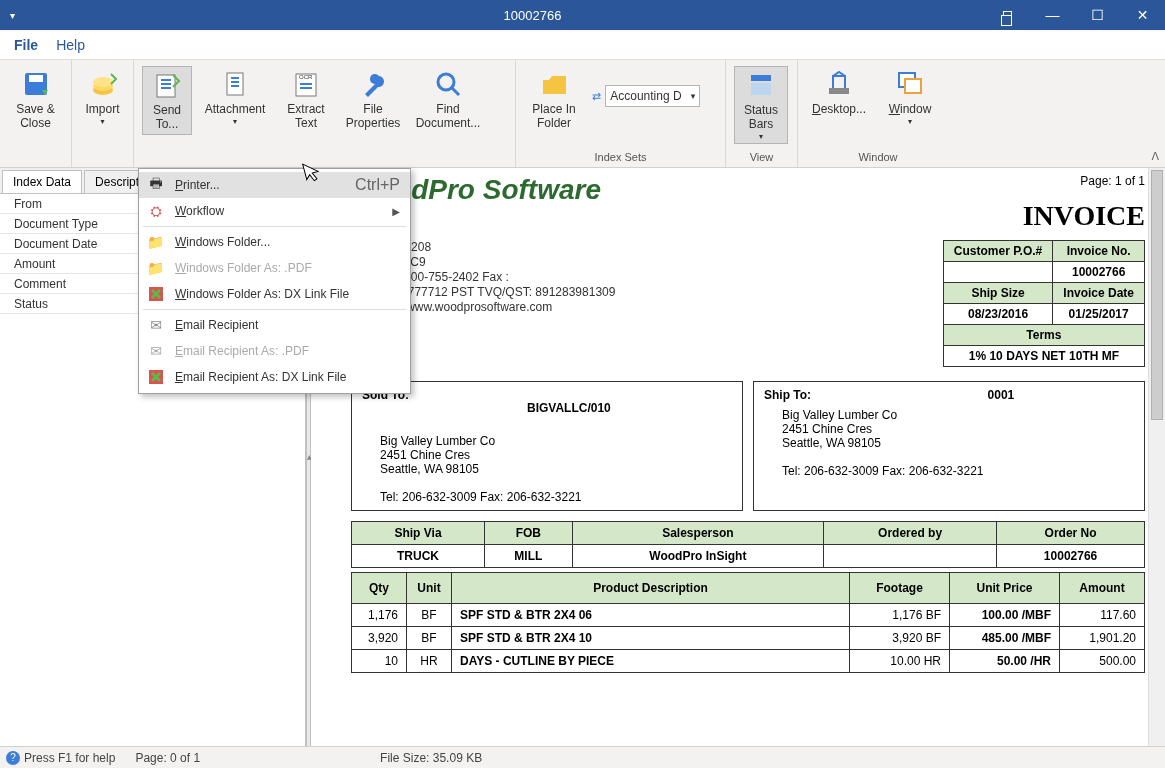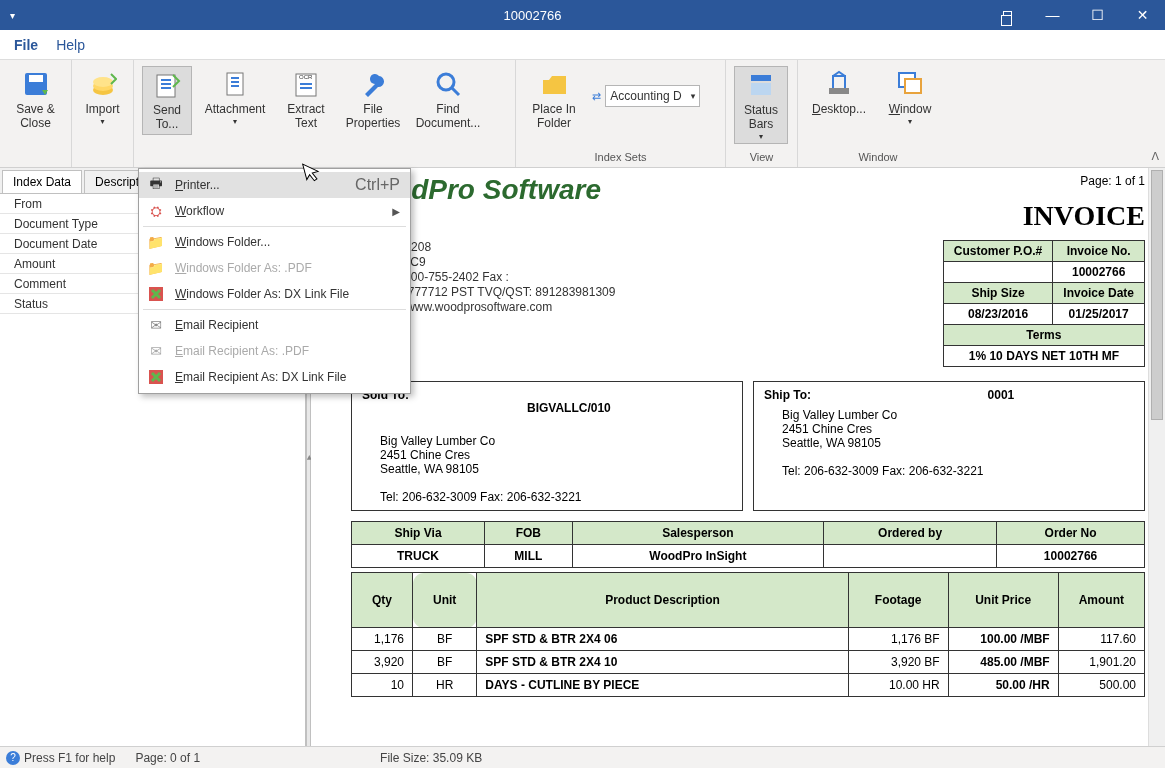--- a/index.html
+++ b/index.html
@@ -58,21 +58,21 @@
 .inv-box-table th { background:#d4e8c9; border:1px solid #333; padding:3px 10px; font-weight:bold; text-align:center;}
 .inv-box-table td { border:1px solid #333; padding:3px 10px; font-weight:bold; text-align:center;}
 .sold-ship { display:flex; gap:10px; margin-top:14px;}
 .sold-ship .box { border:1px solid #333; flex:1; padding:6px 10px; font-size:12px;}
 .sold-ship .box .hdr { display:flex; justify-content:space-between; font-weight:bold;}
 .sold-ship .box .code{ font-weight:bold;}
 .line-hdr { border-collapse:collapse; width:100%; margin-top:10px; font-size:12px;}
 .line-hdr th { background:#d4e8c9; border:1px solid #333; padding:4px; text-align:center;}
 .line-hdr td { border:1px solid #333; padding:4px; text-align:center; font-weight:bold;}
 .items { border-collapse:collapse; width:100%; margin-top:4px; font-size:12px;}
-.items th { background:#d4e8c9; border:1px solid #333; padding:20px; text-align:center;}
+.items th { background:#d4e8c9; border:1px solid #333; padding:8px; text-align:center;}
 .items td { border:1px solid #333; padding:4px 8px;}
 .items td.num{text-align:right;}
 .items td.ctr{text-align:center;}
 
 
 .statusbar { height:22px; background:#f3f2f1; border-top:1px solid #d0d0d0; display:flex; align-items:center; font-size:12px; color:#444; padding:0 6px; gap:20px;}
 .statusbar .help-icon { width:14px;height:14px;border-radius:50%;background:#3b7dd8;color:#fff;display:inline-flex;align-items:center;justify-content:center;font-size:10px;margin-right:4px;}
 
 
 .popup { position:absolute; left:138px; top:168px; width:273px; background:#fff; border:1px solid #a0a0a0; box-shadow:3px 3px 6px rgba(0,0,0,0.25); z-index:100; padding:3px 0;}
@@ -391,21 +391,21 @@
           <td>WoodPro InSight</td>
           <td>&nbsp;</td>
           <td>10002766</td>
         </tr>
       </tbody>
         </table>
       <table class="items">
         <tbody>
             <tr>
           <th style="width:55px;">Qty</th>
-          <th style="width:45px;border-radius:11px;">Unit</th>
+          <th style="width:45px;">Unit</th>
           <th>Product Description</th>
           <th style="width:100px;">Footage</th>
           <th style="width:110px;">Unit Price</th>
           <th style="width:85px;">Amount</th>
         </tr>
         </tbody>
           <tbody id="items-body">
             <tr>
               <td class="num">1,176</td>
               <td class="ctr">BF</td>

